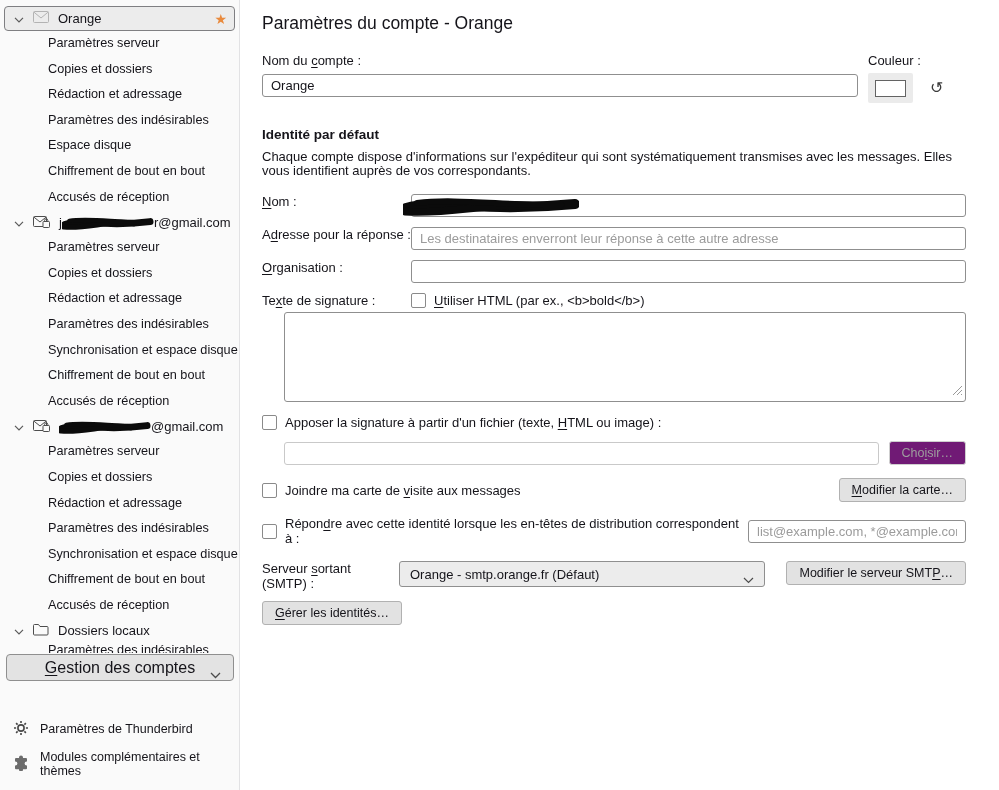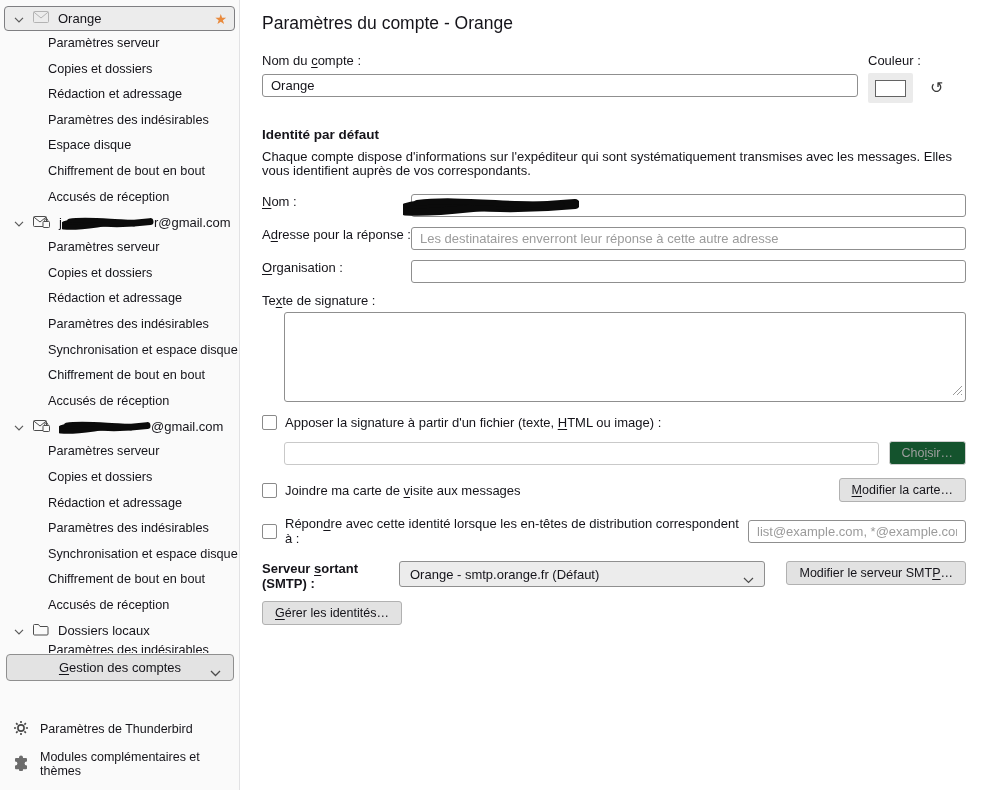--- a/index.html
+++ b/index.html
@@ -32,21 +32,21 @@
   }
   .scrib { display:inline-block; vertical-align:middle; height:14px; }
   .partial-row {
     height:10px; overflow:hidden; padding-left:48px;
     font-size:12.7px; line-height:14px; flex:none;
   }
   .manage-btn {
     position:relative; display:flex; align-items:center; justify-content:center;
     width:228px; height:27px; margin:1px 6px 0; flex:none;
     background:#e3e3e3; border:1px solid #8f8f8f; border-radius:4px;
-    font:inherit; font-size:13px; color:#15141a; cursor:default;
+    font:inherit; font-size:16px; color:#15141a; cursor:default;
   }
   .manage-btn .chev { position:absolute; right:12px; top:10px; }
   .sidebar-footer { margin-top:36px; padding-left:13px; display:flex; flex-direction:column; gap:11px; }
   .footer-item { display:flex; align-items:center; gap:11px; height:24px; font-size:12.5px; }
 
   
   main { flex:1; padding:10px 33px 0 22px; position:relative; }
   h1 { font-size:17.5px; font-weight:400; margin:3px 0 19px; color:#15141a; }
   h2 { font-size:13.5px; font-weight:700; margin:24px 0 8px; }
   .desc { margin:0 0 16px; line-height:14px; max-width:700px; }
@@ -91,35 +91,35 @@
     width:100%; height:90px; resize:none; border:1px solid #8f8f8f;
     border-radius:3px; font:inherit; outline:none; display:block;
   }
   .grip { position:absolute; right:3px; bottom:3px; }
 
   .btn {
     height:24px; padding:0 12px; background:#e2e2e2;
     border:1px solid #b1b1b1; border-radius:3px;
     font:inherit; font-size:12.5px; color:#15141a; cursor:default; white-space:nowrap;
   }
-  .btn.disabled { color:#9e9e9e; background:#14532d; border-color:#cfcfcf; }
+  .btn.disabled { color:#9e9e9e; background:#701a75; border-color:#cfcfcf; }
 
   .file-row { display:flex; gap:10px; margin:0 0 13px 22px; align-items:center; }
   .file-row .ti { flex:1; }
 
   .right-btn { margin-left:auto; }
 
   .sel {
     display:flex; align-items:center; position:relative;
     width:366px; height:26px; padding:0 26px 0 10px;
     background:#ececec; border:1px solid #8f8f8f; border-radius:3px;
     cursor:default; white-space:nowrap;
   }
   .sel .chev { position:absolute; right:10px; top:10px; }
-  .smtp-label { width:137px; flex:none;font-weight:bold; }
+  .smtp-label { width:137px; flex:none; }
   .reply-input { width:218px; flex:none; margin-left:auto; }
   .end-row { display:flex; justify-content:flex-start; margin-top:10px; }
 </style>
 </head>
 <body>
 
 <div class="app">
 
   <aside>
     <div id="account-tree">
@@ -279,20 +279,24 @@
       <span class="fctl"><input class="ti" placeholder="Les destinataires enverront leur réponse à cette autre adresse" style=""></span>
     </div>
 
     <div class="frow">
       <span class="flabel"><span class="u">O</span><span>rganisation :</span></span>
       <span class="fctl"><input class="ti" value="" style=""></span>
     </div>
 
     <div class="frow" style="margin-bottom:4px;">
       <span class="flabel"><span>Te</span><span class="u">x</span><span>te de signature :</span></span>
+      <span class="fctl" style="display:flex; align-items:center; gap:8px;">
+        <span class="cb"></span>
+        <span><span class="u">U</span><span>tiliser HTML (par ex., &lt;b&gt;bold&lt;/b&gt;)</span></span>
+      </span>
     </div>
 
     <div class="sig-wrap">
       <textarea style=""></textarea>
       <span class="grip">
         <svg width="11" height="11" viewBox="0 0 11 11">
             <g stroke="#9a9a9a" stroke-width="1">
               <path d="M10 1 L1 10"></path>
               <path d="M10 5 L5 10"></path>
               <path d="M10 9 L9 10"></path>

